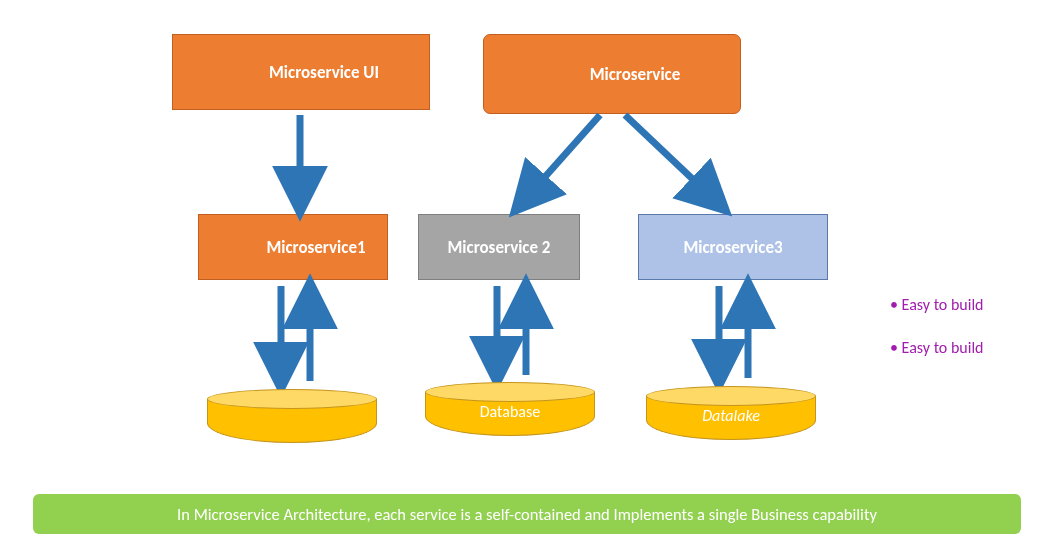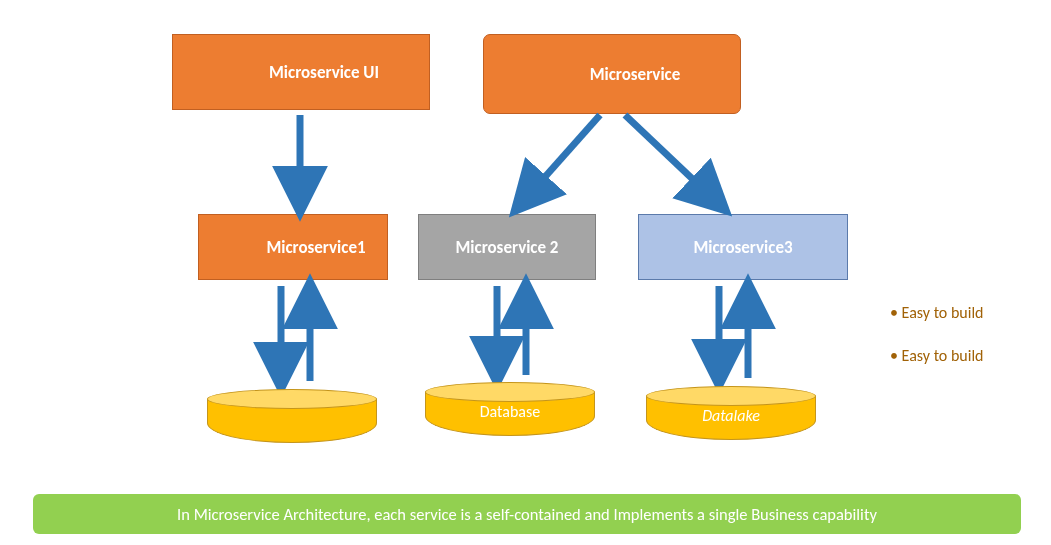--- a/index.html
+++ b/index.html
@@ -57,23 +57,23 @@
     }
     svg.arrows {
       position: absolute;
       top: 0; left: 0;
       width: 1051px; height: 545px;
       pointer-events: none;
     }
     .bullets {
       position: absolute;
       left: 890px;
-      top: 303px;
+      top: 295px;
       font-size: 16px;
-      color: #a16207;
+      color: #a21caf;
     }
     .bullets li { list-style: none; margin-bottom: 24px; }
     .bullets li::before { content: "•  "; }
     .banner {
       position: absolute;
       left: 33px;
       top: 494px;
       width: 988px;
       height: 40px;
       background: #92d050;
@@ -85,22 +85,22 @@
       font-size: 16.5px;
     }
   </style>
 </head>
 <body>
 
 <div class="box orange" style="left:172px; top:34px; width:258px; height:76px;">Microservice UI</div>
 <div class="box orange" style="left:483px; top:34px; width:258px; height:80px;border-radius:7px;">Microservice</div>
 
 <div class="box orange" style="left:198px; top:214px; width:190px; height:66px;">Microservice1</div>
-<div class="box grey" style="left:418px; top:214px; width:178px; height:66px;">Microservice 2</div>
-<div class="box blue" style="left:638px; top:214px; width:210px; height:66px;">Microservice3</div>
+<div class="box grey" style="left:418px; top:214px; width:162px; height:66px;">Microservice 2</div>
+<div class="box blue" style="left:638px; top:214px; width:190px; height:66px;">Microservice3</div>
 
 <div class="cylinder" style="left:207px; top:389px;">
   <div class="cyl-body"></div>
     <div class="cyl-top"></div>
 </div>
 <div class="cylinder" style="left:425px; top:382px;">
   <div class="cyl-body"></div>
     <div class="cyl-top"></div>
   <div class="cyl-label">Database</div>
 </div>

